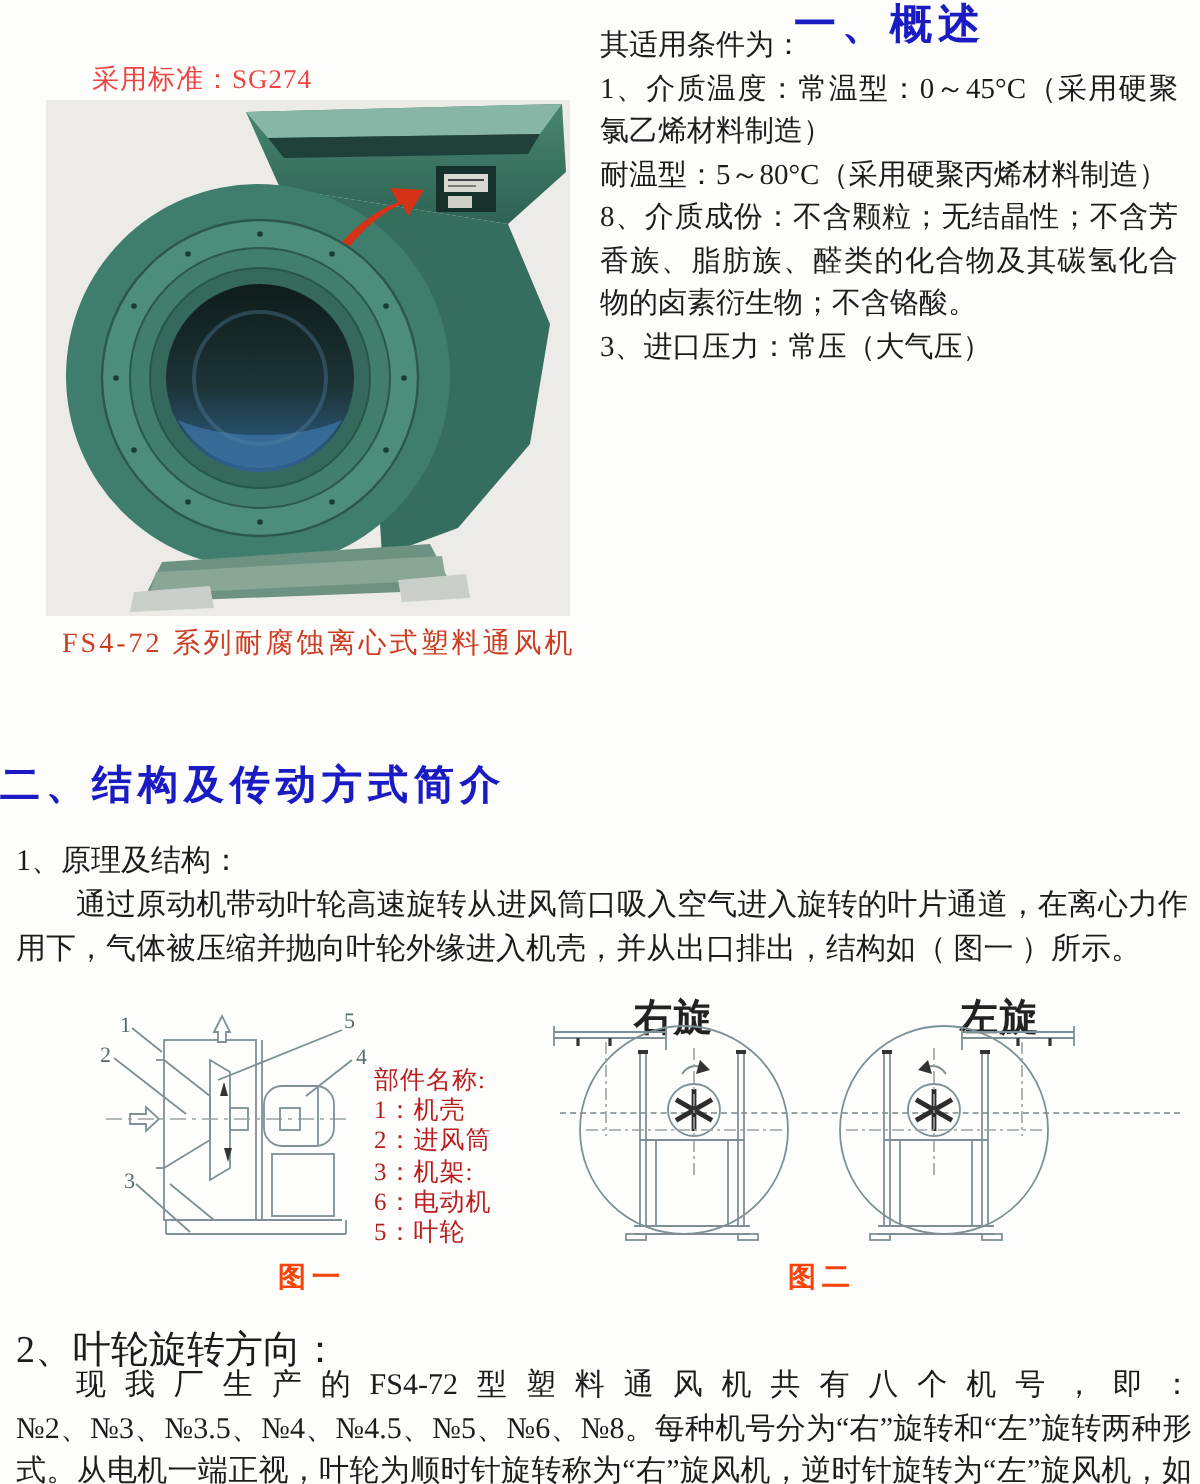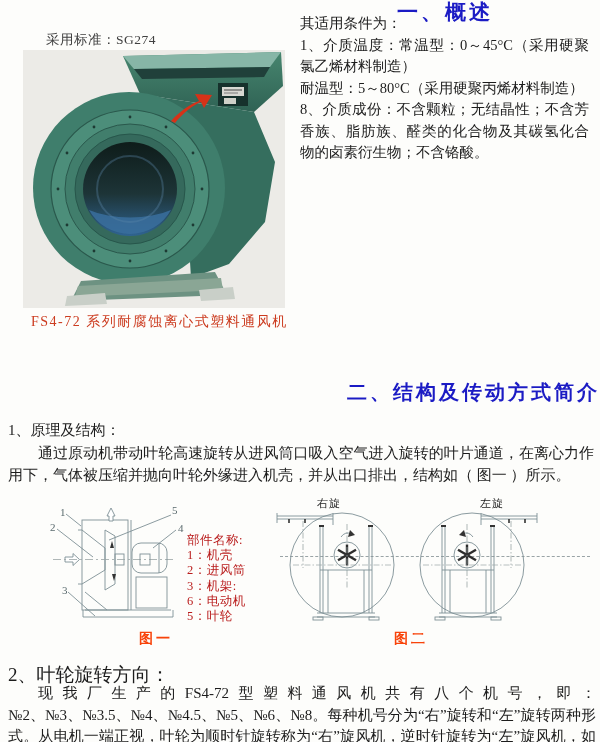--- a/index.html
+++ b/index.html
@@ -3,38 +3,38 @@
 <meta charset="utf-8">
 <style>
   html,body{margin:0;padding:0;}
   body{
     width:600px;height:742px;position:relative;overflow:hidden;
     background:#fdfdfb;
     font-family:"Liberation Serif","DejaVu Serif",serif;
     color:#1c1c1c;
   }
   .abs{position:absolute;}
-  .std{left:46px;top:31px;font-size:13.5px;letter-spacing:.5px;color:#404040;}
+  .std{left:46px;top:31px;font-size:13.5px;letter-spacing:.5px;color:#ef4444;}
   .sec1-title{left:300px;top:-2px;width:290px;margin:0;text-align:center;
     font-size:21px;font-weight:bold;color:#1b1bc4;letter-spacing:3px;}
   .photo{left:23px;top:50px;width:262px;height:258px;}
   .photo-caption{left:31px;top:313px;font-size:14px;color:#cc3c20;letter-spacing:1.5px;}
   .overview{left:300px;top:13px;width:289px;font-size:14.5px;line-height:21.5px;text-align:justify;}
   .overview p{margin:0;}
   .indent{text-indent:2em;}
-  .sec2-title{left:0;top:379px;width:600px;margin:0;text-align:right;
+  .sec2-title{left:0;top:379px;width:600px;margin:0;text-align:left;
     font-size:20px;font-weight:bold;color:#1b1bc4;letter-spacing:3px;}
   .sub-head{left:8px;top:421px;font-size:15px;}
   .sub1-body{left:8px;top:442px;width:586px;font-size:15px;line-height:22px;text-align:justify;margin:0;}
   .fig1-svg{left:45px;top:500px;}
   .parts{left:187px;top:533px;font-size:12.5px;line-height:15.2px;color:#b91c1c;letter-spacing:.5px;}
   .figcap{font-size:14px;font-weight:bold;color:#f8430a;letter-spacing:3px;}
   .cap1{left:139px;top:630px;}
   .cap2{left:394px;top:630px;}
-  .rotlabel{font-size:11px;letter-spacing:1px;color:#222;}
+  .rotlabel{font-size:19px;letter-spacing:1px;color:#222;font-weight:bold;}
   .r1{left:317px;top:496px;}
   .r2{left:480px;top:496px;}
   .centerline{left:280px;top:556px;width:310px;height:0;border-top:1px dashed #9aa4a6;}
   .fig2a{left:275px;top:510px;}
   .fig2b{left:414px;top:510px;}
   .sub2-head{left:8px;top:662px;font-size:19px;}
   .sub2-body{left:8px;top:683px;width:588px;font-size:15px;line-height:21.5px;text-align:justify;margin:0;}
   svg{display:block;}
   .draw{stroke:#7e9095;stroke-width:.9;fill:none;}
   .dark{fill:#333;stroke:none;}
@@ -109,20 +109,21 @@
   </svg>
 </div>
 
 <div class="abs photo-caption">FS4-72 系列耐腐蚀离心式塑料通风机</div>
 
 <div class="abs overview">
   <p>其适用条件为：</p>
   <p>1、介质温度：常温型：0～45°C（采用硬聚氯乙烯材料制造）</p>
   <p>耐温型：5～80°C（采用硬聚丙烯材料制造）</p>
   <p>8、介质成份：不含颗粒；无结晶性；不含芳香族、脂肪族、醛类的化合物及其碳氢化合物的卤素衍生物；不含铬酸。</p>
+  <p>3、进口压力：常压（大气压）</p>
 </div>
 
 <h2 class="abs sec2-title">二、结构及传动方式简介</h2>
 
 <div class="abs sub-head">1、原理及结构：</div>
 <p class="abs sub1-body indent">通过原动机带动叶轮高速旋转从进风筒口吸入空气进入旋转的叶片通道，在离心力作用下，气体被压缩并抛向叶轮外缘进入机壳，并从出口排出，结构如（ 图一 ）所示。</p>
 
 <svg class="abs fig1-svg" width="142" height="128" viewBox="0 0 142 128">
 
   <rect x="37" y="20" width="46" height="90" class="draw"></rect>

